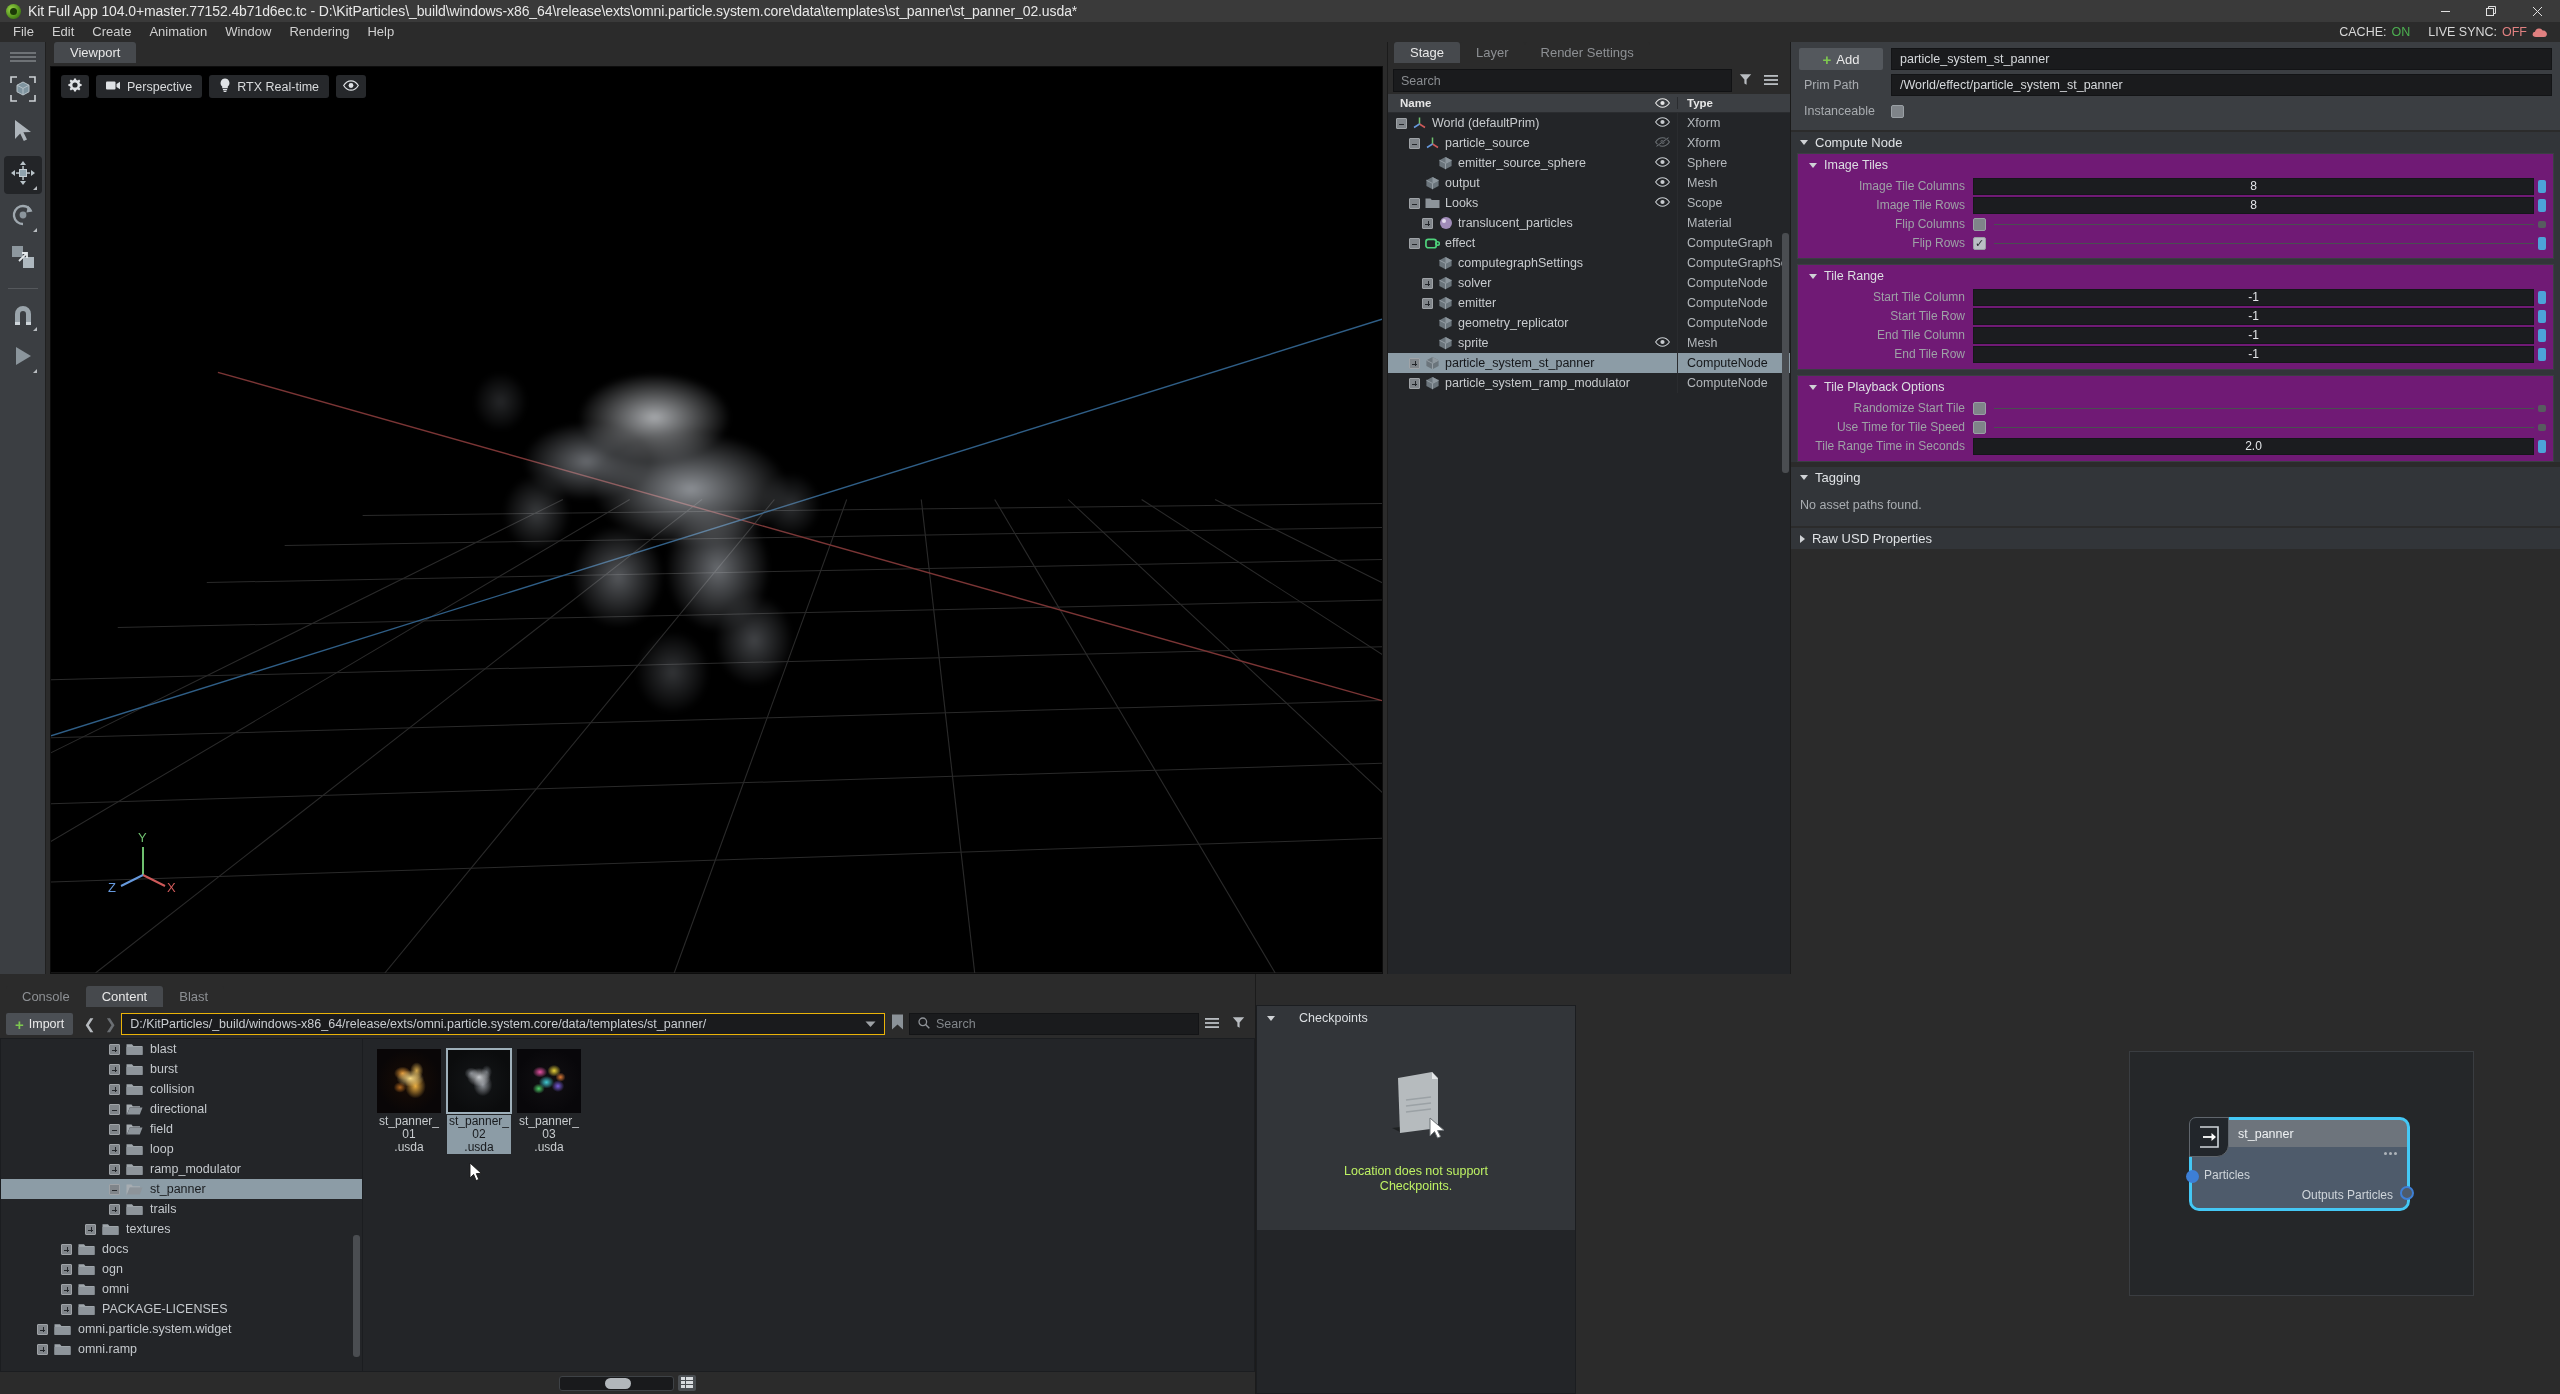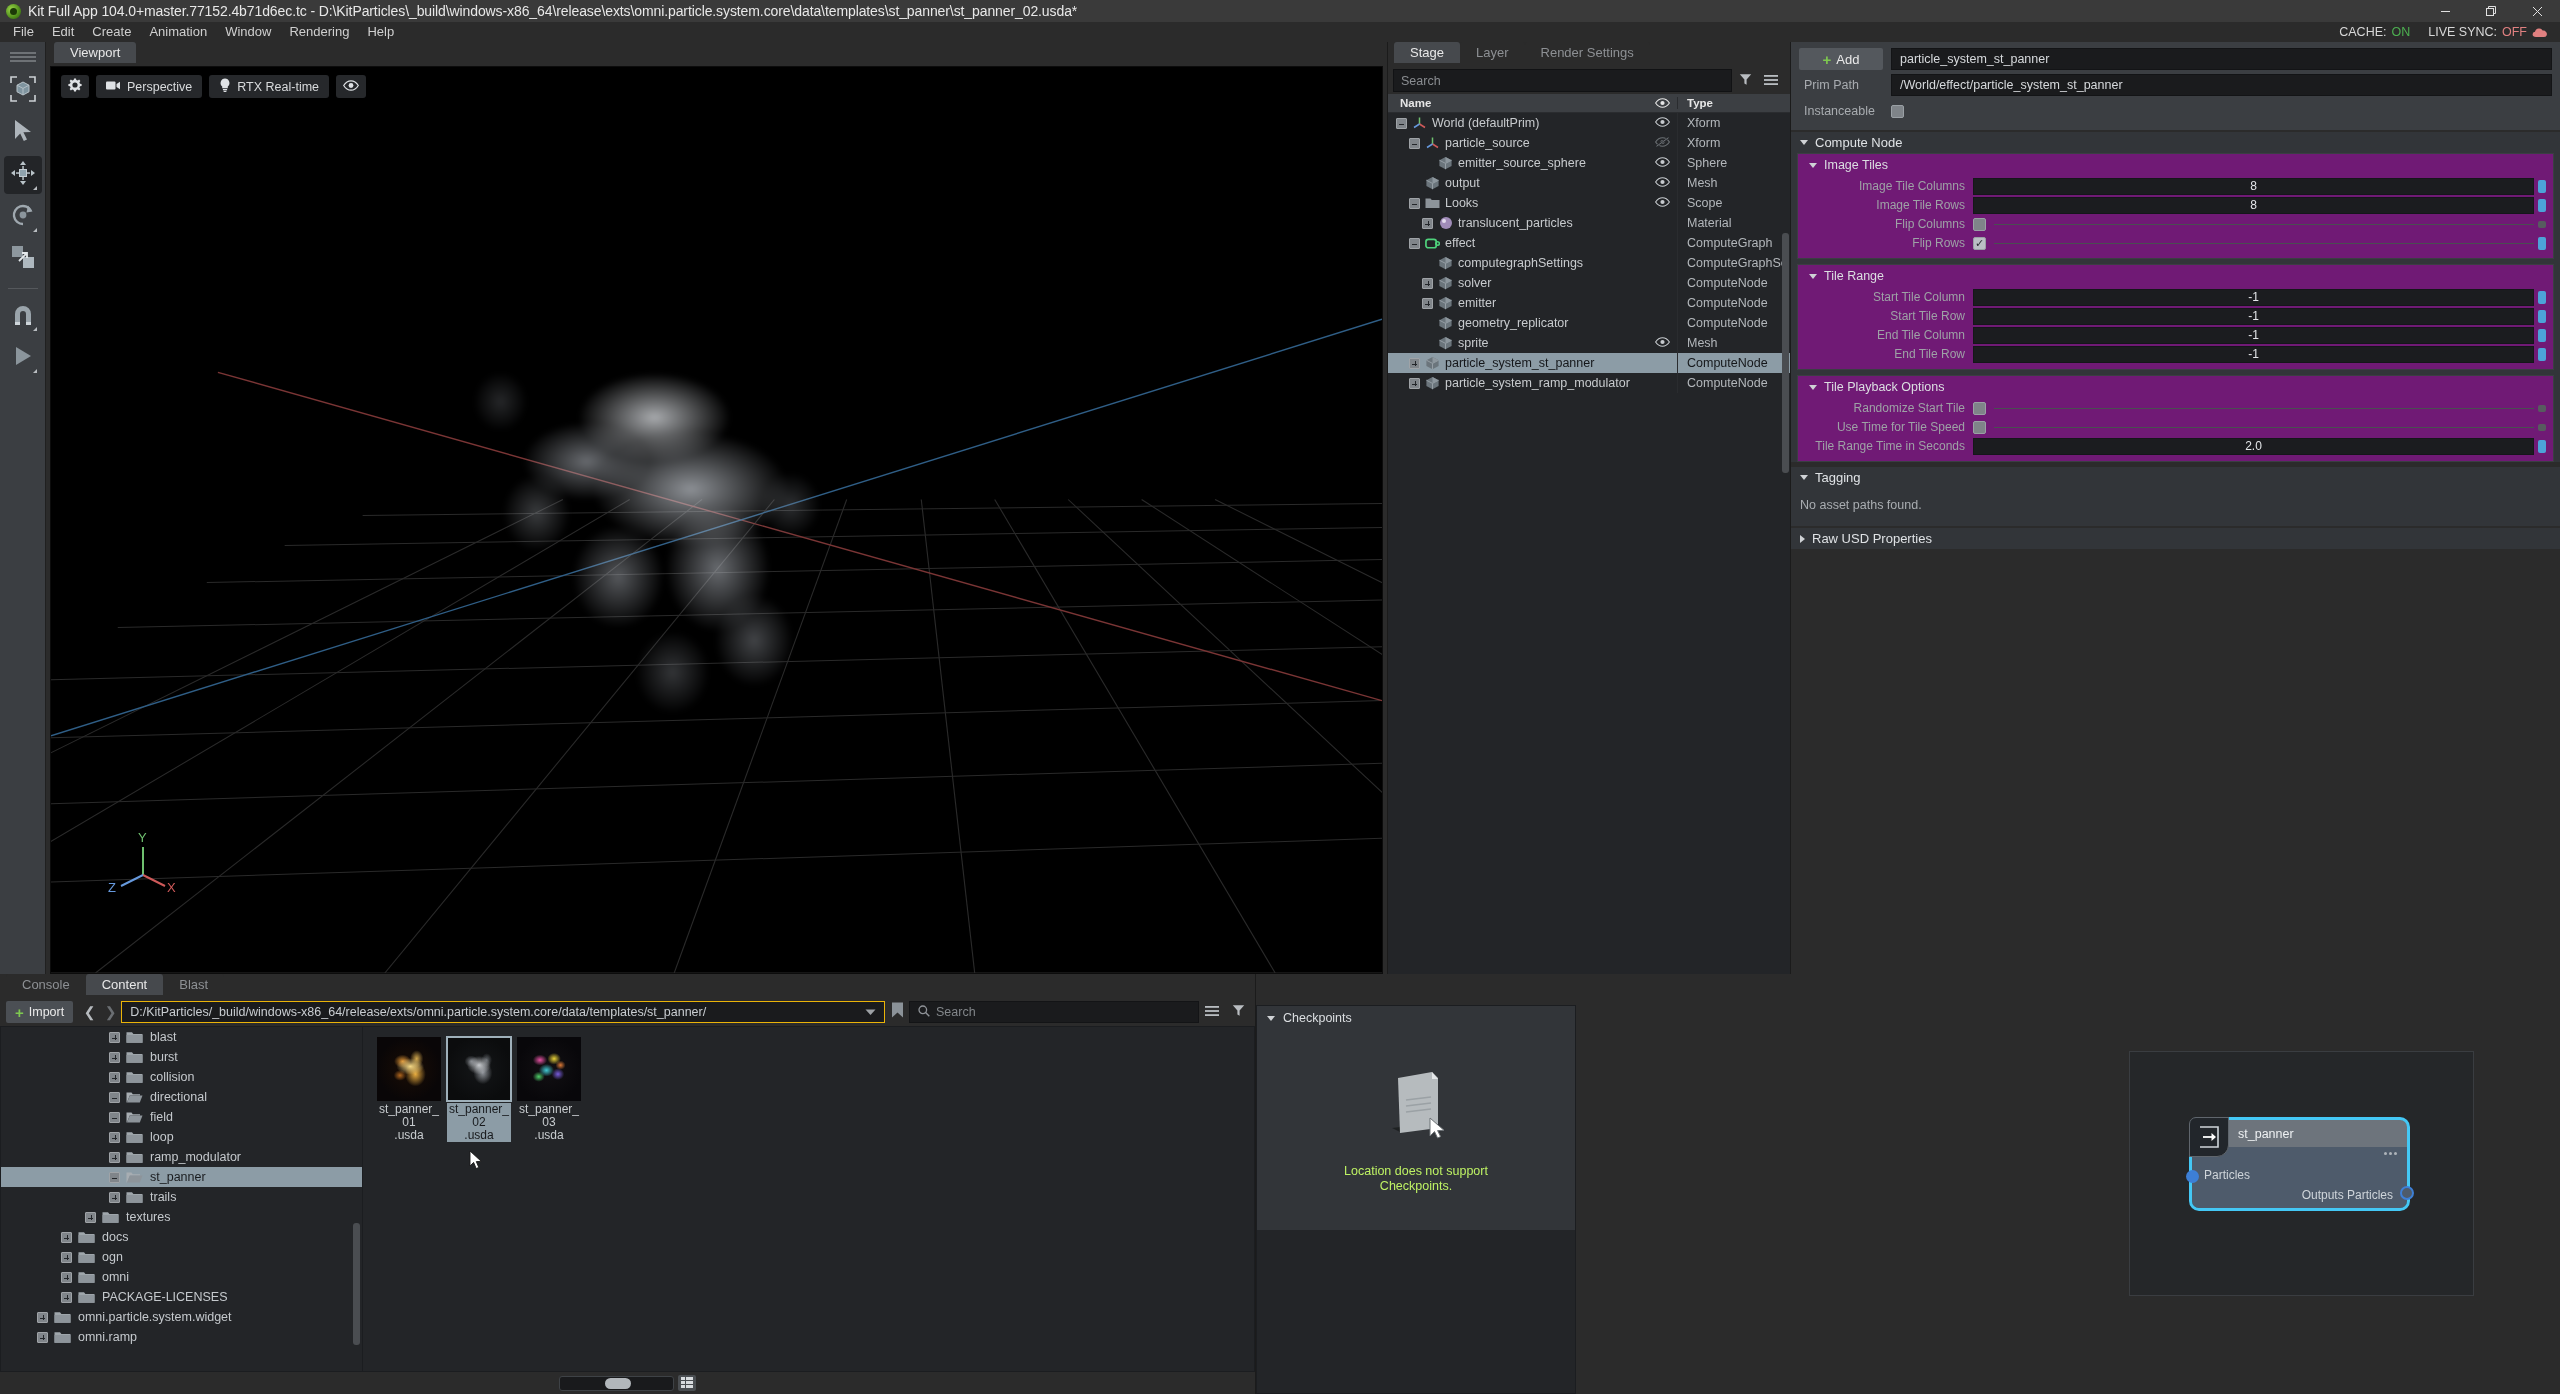--- a/index.html
+++ b/index.html
@@ -219,21 +219,21 @@
   .thumb.sel .box { outline: 2px solid #9fb0ba; outline-offset: -1px; }
 
   .thumb-footer { height: 22px; display: flex; align-items: center; justify-content: center; flex: 0 0 22px; background: #2b2b2b; }
   .zoomslider { width: 115px; height: 15px; background: #191a1c; border: 1px solid #3e4246; border-radius: 3px; display:flex; align-items:center; position: relative;}
   .zoomslider .knob { position:absolute; left: 45px; width: 26px; height: 11px; background: #b2b7bb; border-radius: 6px; }
   .gridtoggle { width: 18px; height: 16px; background: #4a4e52; border-radius: 2px; margin-left: 4px; display:flex;align-items:center;justify-content:center;}
 
   .ckcol { width: 320px; flex: 0 0 320px; display: flex; flex-direction: column; background: #2b2b2b; }
   .ck-spacer { height: 31px; flex: 0 0 31px; }
   .ck-body { flex: 1; background: #232528; border: 1px solid #1b1d20; margin-right: 0; }
-  .ck-hdr { height: 24px; display: flex; align-items: center; gap: 8px; padding-left: 10px; font-size: 12.5px; color: #dcdfe2; background: #323539; }
+  .ck-hdr { height: 24px; display: flex; align-items: center; gap: 24px; padding-left: 10px; font-size: 12.5px; color: #dcdfe2; background: #323539; }
   .ck-inner { background: #323539; height: 200px; display: flex; flex-direction: column; align-items: center; justify-content: center; }
   .ck-msg { font-size: 12.5px; color: #bef264; text-align: center; line-height: 15px; margin-top: 12px; }
 
   
   .nodegraph {
     position: absolute; right: 86px; bottom: 98px; width: 345px; height: 245px;
     background: #252729; border: 1px solid #3a3d41;
   }
   .ng-node {
     position: absolute; left: 62px; top: 68px; width: 215px; height: 88px;
@@ -893,21 +893,21 @@
               </div>
             </div>
           </div>
       </div>
     </div>
   </div>
 
   <div class="bottom">
 
     <div class="contentcol">
-      <div class="tabstrip" style="padding-left:6px;">
+      <div class="tabstrip" style="padding-left:6px;margin-top:12px;">
         <div class="tab">Console</div>
         <div class="tab active">Content</div>
         <div class="tab">Blast</div>
       </div>
 
       <div class="content-path-row">
         <div class="importbtn">
           <span class="plus-g">+</span>
           <span>Import</span>
         </div>

